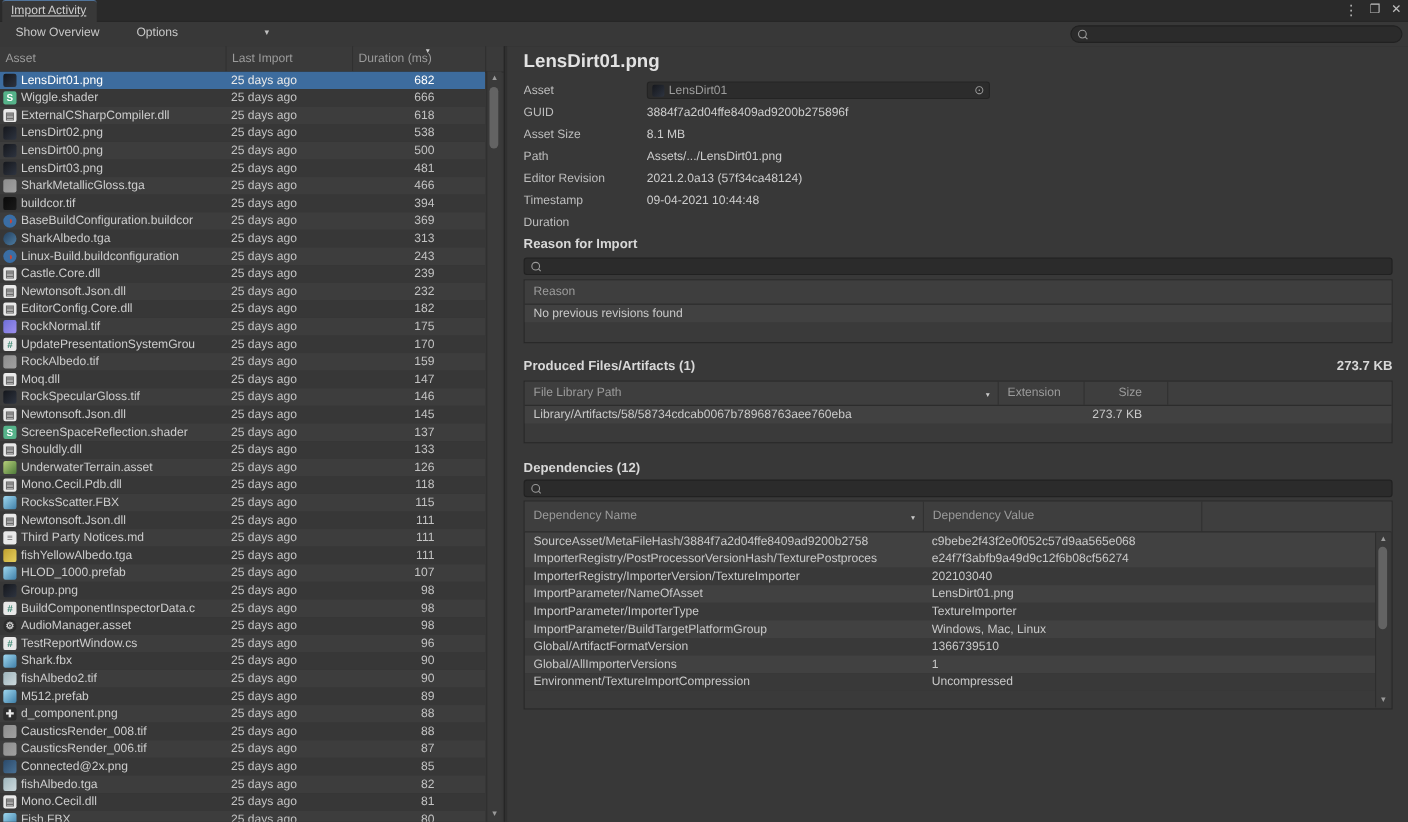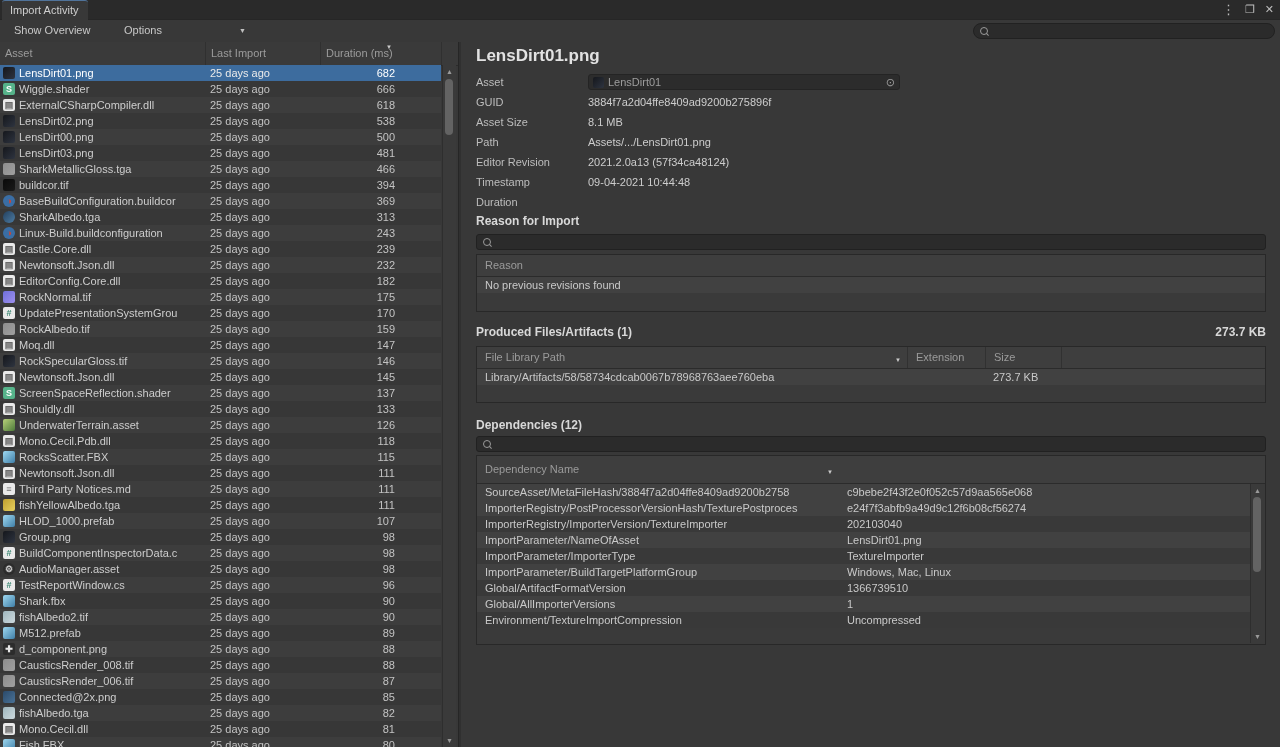--- a/index.html
+++ b/index.html
@@ -5,21 +5,21 @@
   html,body{margin:0;padding:0;}
   body{
     width:1280px;height:747px;position:relative;overflow:hidden;
     background:#383838;color:#cdcdcd;
     font-family:"Liberation Sans",sans-serif;font-size:11px;
     -webkit-font-smoothing:antialiased;
   }
   
   #tabstrip{position:absolute;left:0;top:0;width:1280px;height:19px;background:#2a2a2a;border-bottom:1px solid #262626;}
   .tab{position:absolute;left:2px;top:0;height:19px;padding:3px 10px 0 8px;background:#383838;
-       border-top:1px solid #50739a;border-radius:3px 3px 0 0;color:#cfcfcf;cursor:default;}
+       border-top:1px solid #50739a;border-radius:3px 3px 0 0;color:#cfcfcf;cursor:default;text-decoration:underline;}
   #winicons{position:absolute;right:6px;top:2px;display:flex;gap:10px;align-items:center;color:#bdbdbd;font-size:13px;}
   #winicons span{cursor:default;line-height:15px;}
   
   #toolbar{position:absolute;left:0;top:20px;width:1280px;height:22px;background:#383838;border-bottom:1px solid #2a2a2a;}
   .tbtn{position:absolute;top:3px;color:#c8c8c8;padding:1px 6px;cursor:default;}
   #btn-overview{left:8px;}
   #dd-options{left:118px;width:122px;display:flex;justify-content:space-between;align-items:center;}
   #dd-options .chev{font-size:7px;color:#c0c0c0;margin-left:8px;}
   .searchfield{background:#2b2b2b;border:1px solid #212121;border-radius:8px;display:flex;align-items:center;height:14px;padding:0 6px;}
   #topsearch{position:absolute;right:5px;top:3px;width:288px;}
@@ -75,21 +75,21 @@
   #reason-heading{top:172px;} #reason-search{top:192px;} 
   #reason-box{top:212px;height:58px;}
   #reason-box .boxheader{height:21px;line-height:21px;}
   
   #prod-heading{top:283px;}
   #prod-box{top:304px;height:57px;}
   #prod-box .boxheader{height:21px;line-height:21px;}
   
   #dep-heading{top:376px;} #dep-search{top:394px;}
   #dep-box{top:413px;height:190px;position:absolute;}
-  #dep-box .boxheader{height:27px;line-height:27px;flex-direction:column;}
+  #dep-box .boxheader{height:27px;line-height:27px;}
   #dep-rows{position:absolute;left:0;right:14px;top:28px;bottom:1px;overflow:hidden;}
   #depscroll{right:1px;top:28px;bottom:1px;}
   #depscroll .sthumb{top:13px;height:75px;}
   .dn-cell{width:362px;flex:0 0 auto;}
   .dv-cell{flex:1;}
 </style>
 </head>
 <body>
 
 <div id="tabstrip">
@@ -531,21 +531,21 @@
 
   <div class="rp" id="prod-heading" style="height:14px;">
     <span class="secheading">Produced Files/Artifacts (1)</span>
     <span class="sectotal">273.7 KB</span>
   </div>
   <div class="rp box" id="prod-box">
     <div class="boxheader">
       <div class="bh-cell" style="width:430px;">File Library Path</div>
       <span class="sortglyph" style="left:418px;top:3px;">▼</span>
       <div class="bh-cell" style="width:78px;">Extension</div>
-      <div class="bh-cell" style="width:76px;">Size</div>
+      <div class="bh-cell" style="width:76px;text-align:center;">Size</div>
       <div class="bh-cell" style="flex:1;"></div>
     </div>
     <div class="boxrow">
       <div class="br-cell" style="width:430px;flex:0 0 auto;">Library/Artifacts/58/58734cdcab0067b78968763aee760eba</div>
       <div class="br-cell" style="width:78px;flex:0 0 auto;"></div>
       <div class="br-cell" style="flex:1;">273.7 KB</div>
     </div>
   </div>
 
   <div class="rp secheading" id="dep-heading">Dependencies (12)</div>

